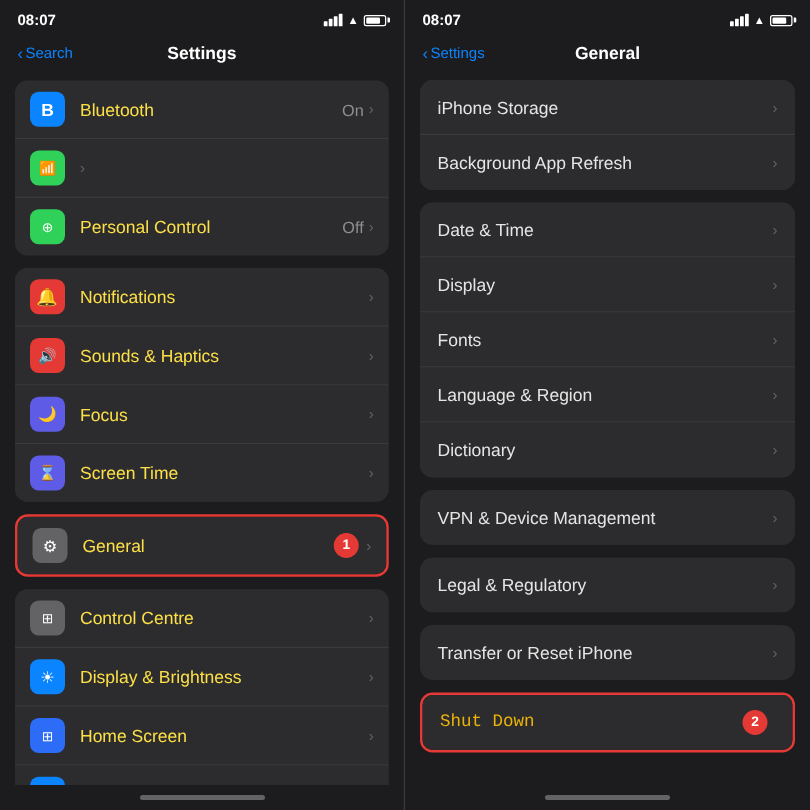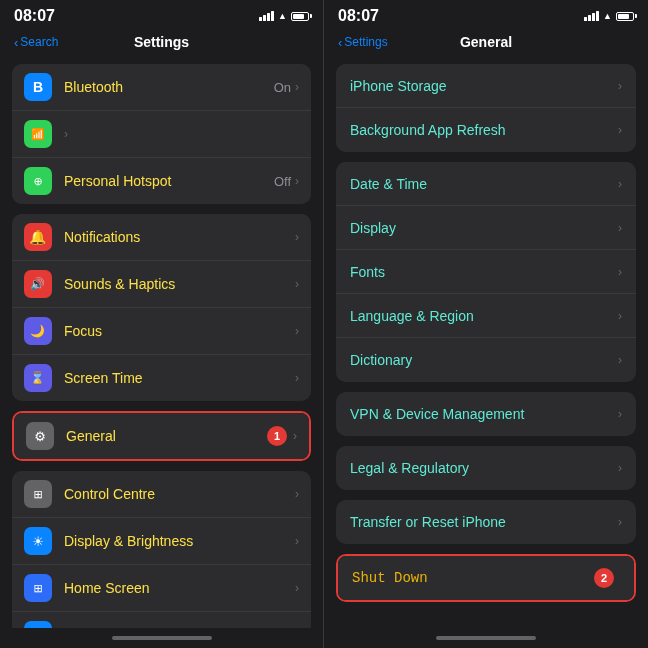--- a/index.html
+++ b/index.html
@@ -35,21 +35,21 @@
 
     
     .status-bar {
       display: flex;
       justify-content: space-between;
       align-items: center;
       padding: 6px 14px 2px;
       height: 28px;
     }
     .status-time {
-      font-size: 16px;
+      font-size: 12px;
       font-weight: 600;
       color: #fff;
     }
     .status-icons {
       display: flex;
       align-items: center;
       gap: 4px;
     }
     .signal-bars {
       display: flex;
@@ -222,21 +222,21 @@
       min-height: 44px;
       cursor: pointer;
     }
     .right-settings-row:last-child {
       border-bottom: none;
       justify-content: space-between;
     }
     .right-row-label {
       flex: 1;
       font-size: 14px;
-      color: #5eead4;
+      color: #e5e5e5;
     }
 
     
     .shutdown-group {
       margin: 0 12px 10px;
       border: 2px solid #e53935;
       border-radius: 10px;
       overflow: hidden;
     }
     .shutdown-row {
@@ -317,21 +317,21 @@
       <div class="settings-row">
         <div class="row-icon bg-green">
           <span style="color:#fff;font-size:11px;">📶</span>
         </div>
         <span class="chevron">›</span>
       </div>
       <div class="settings-row">
         <div class="row-icon bg-green">
           <span style="color:#fff;font-size:11px;">⊕</span>
         </div>
-        <span class="row-label">Personal Hotspot</span>
+        <span class="row-label">Personal Control</span>
         <span class="row-value">Off</span>
         <span class="chevron">›</span>
       </div>
     </div>
 
     <div class="settings-group">
       <div class="settings-row">
         <div class="row-icon bg-red">
           <span style="color:#fff;font-size:14px;">🔔</span>
         </div>

